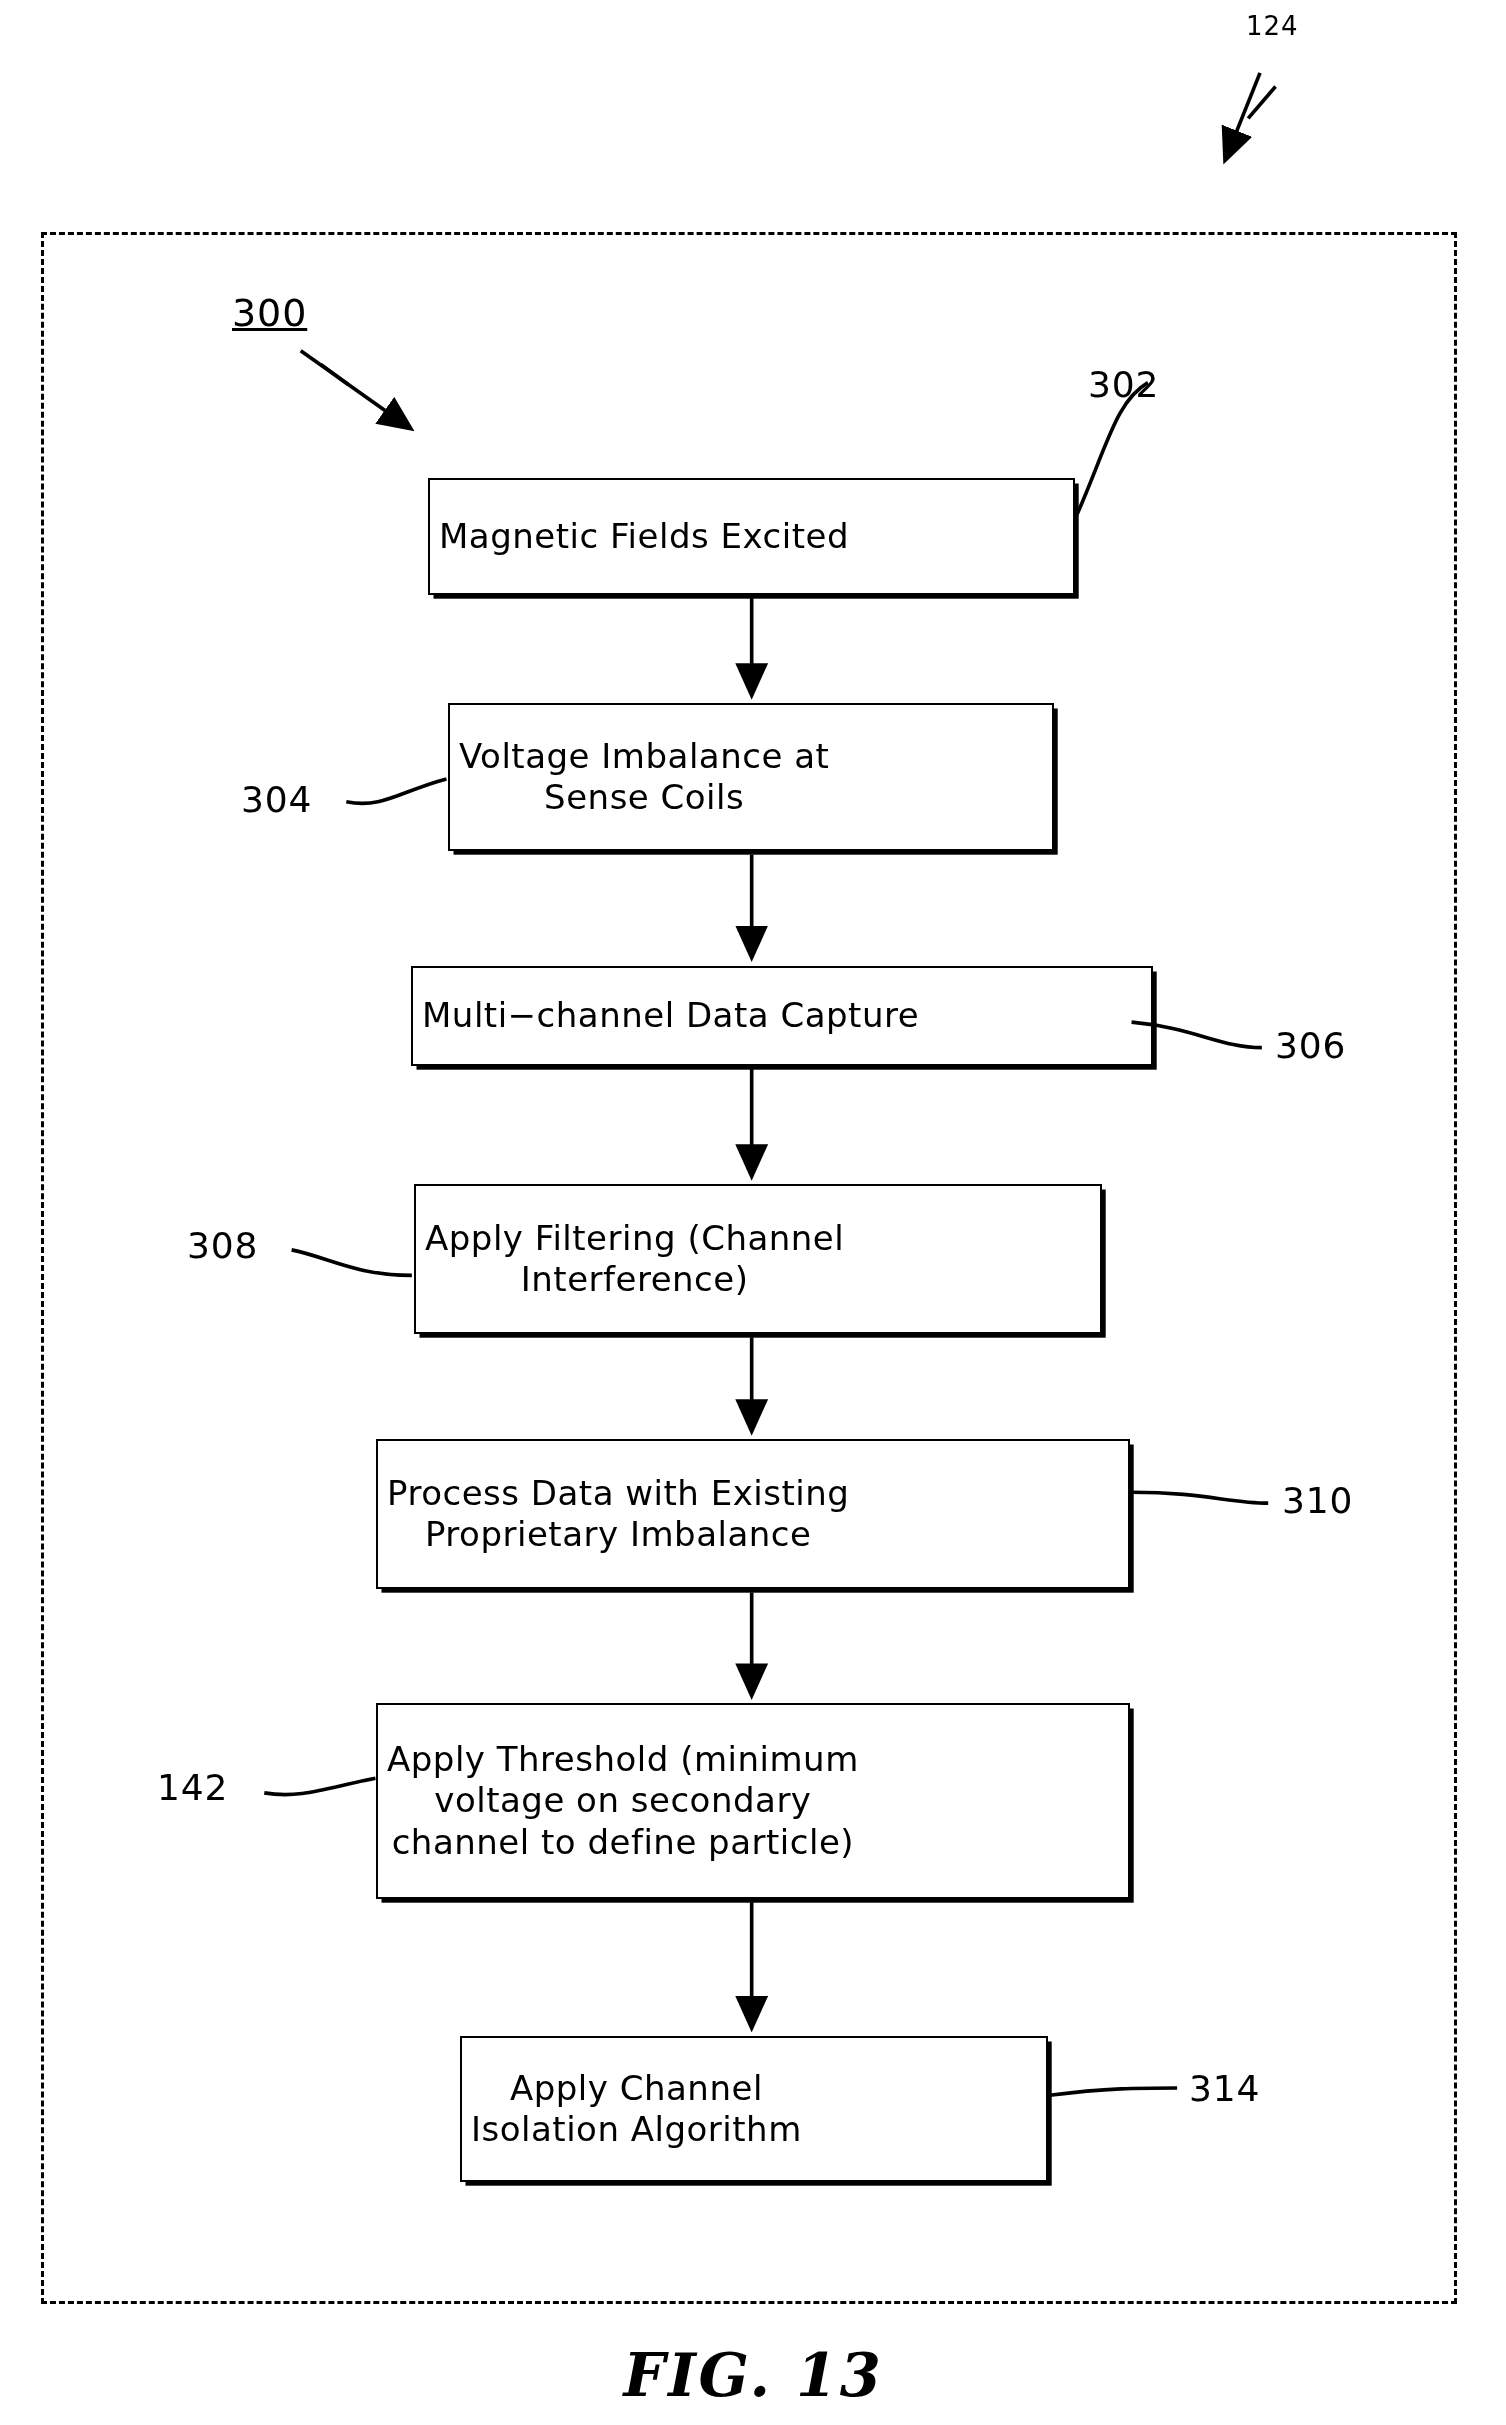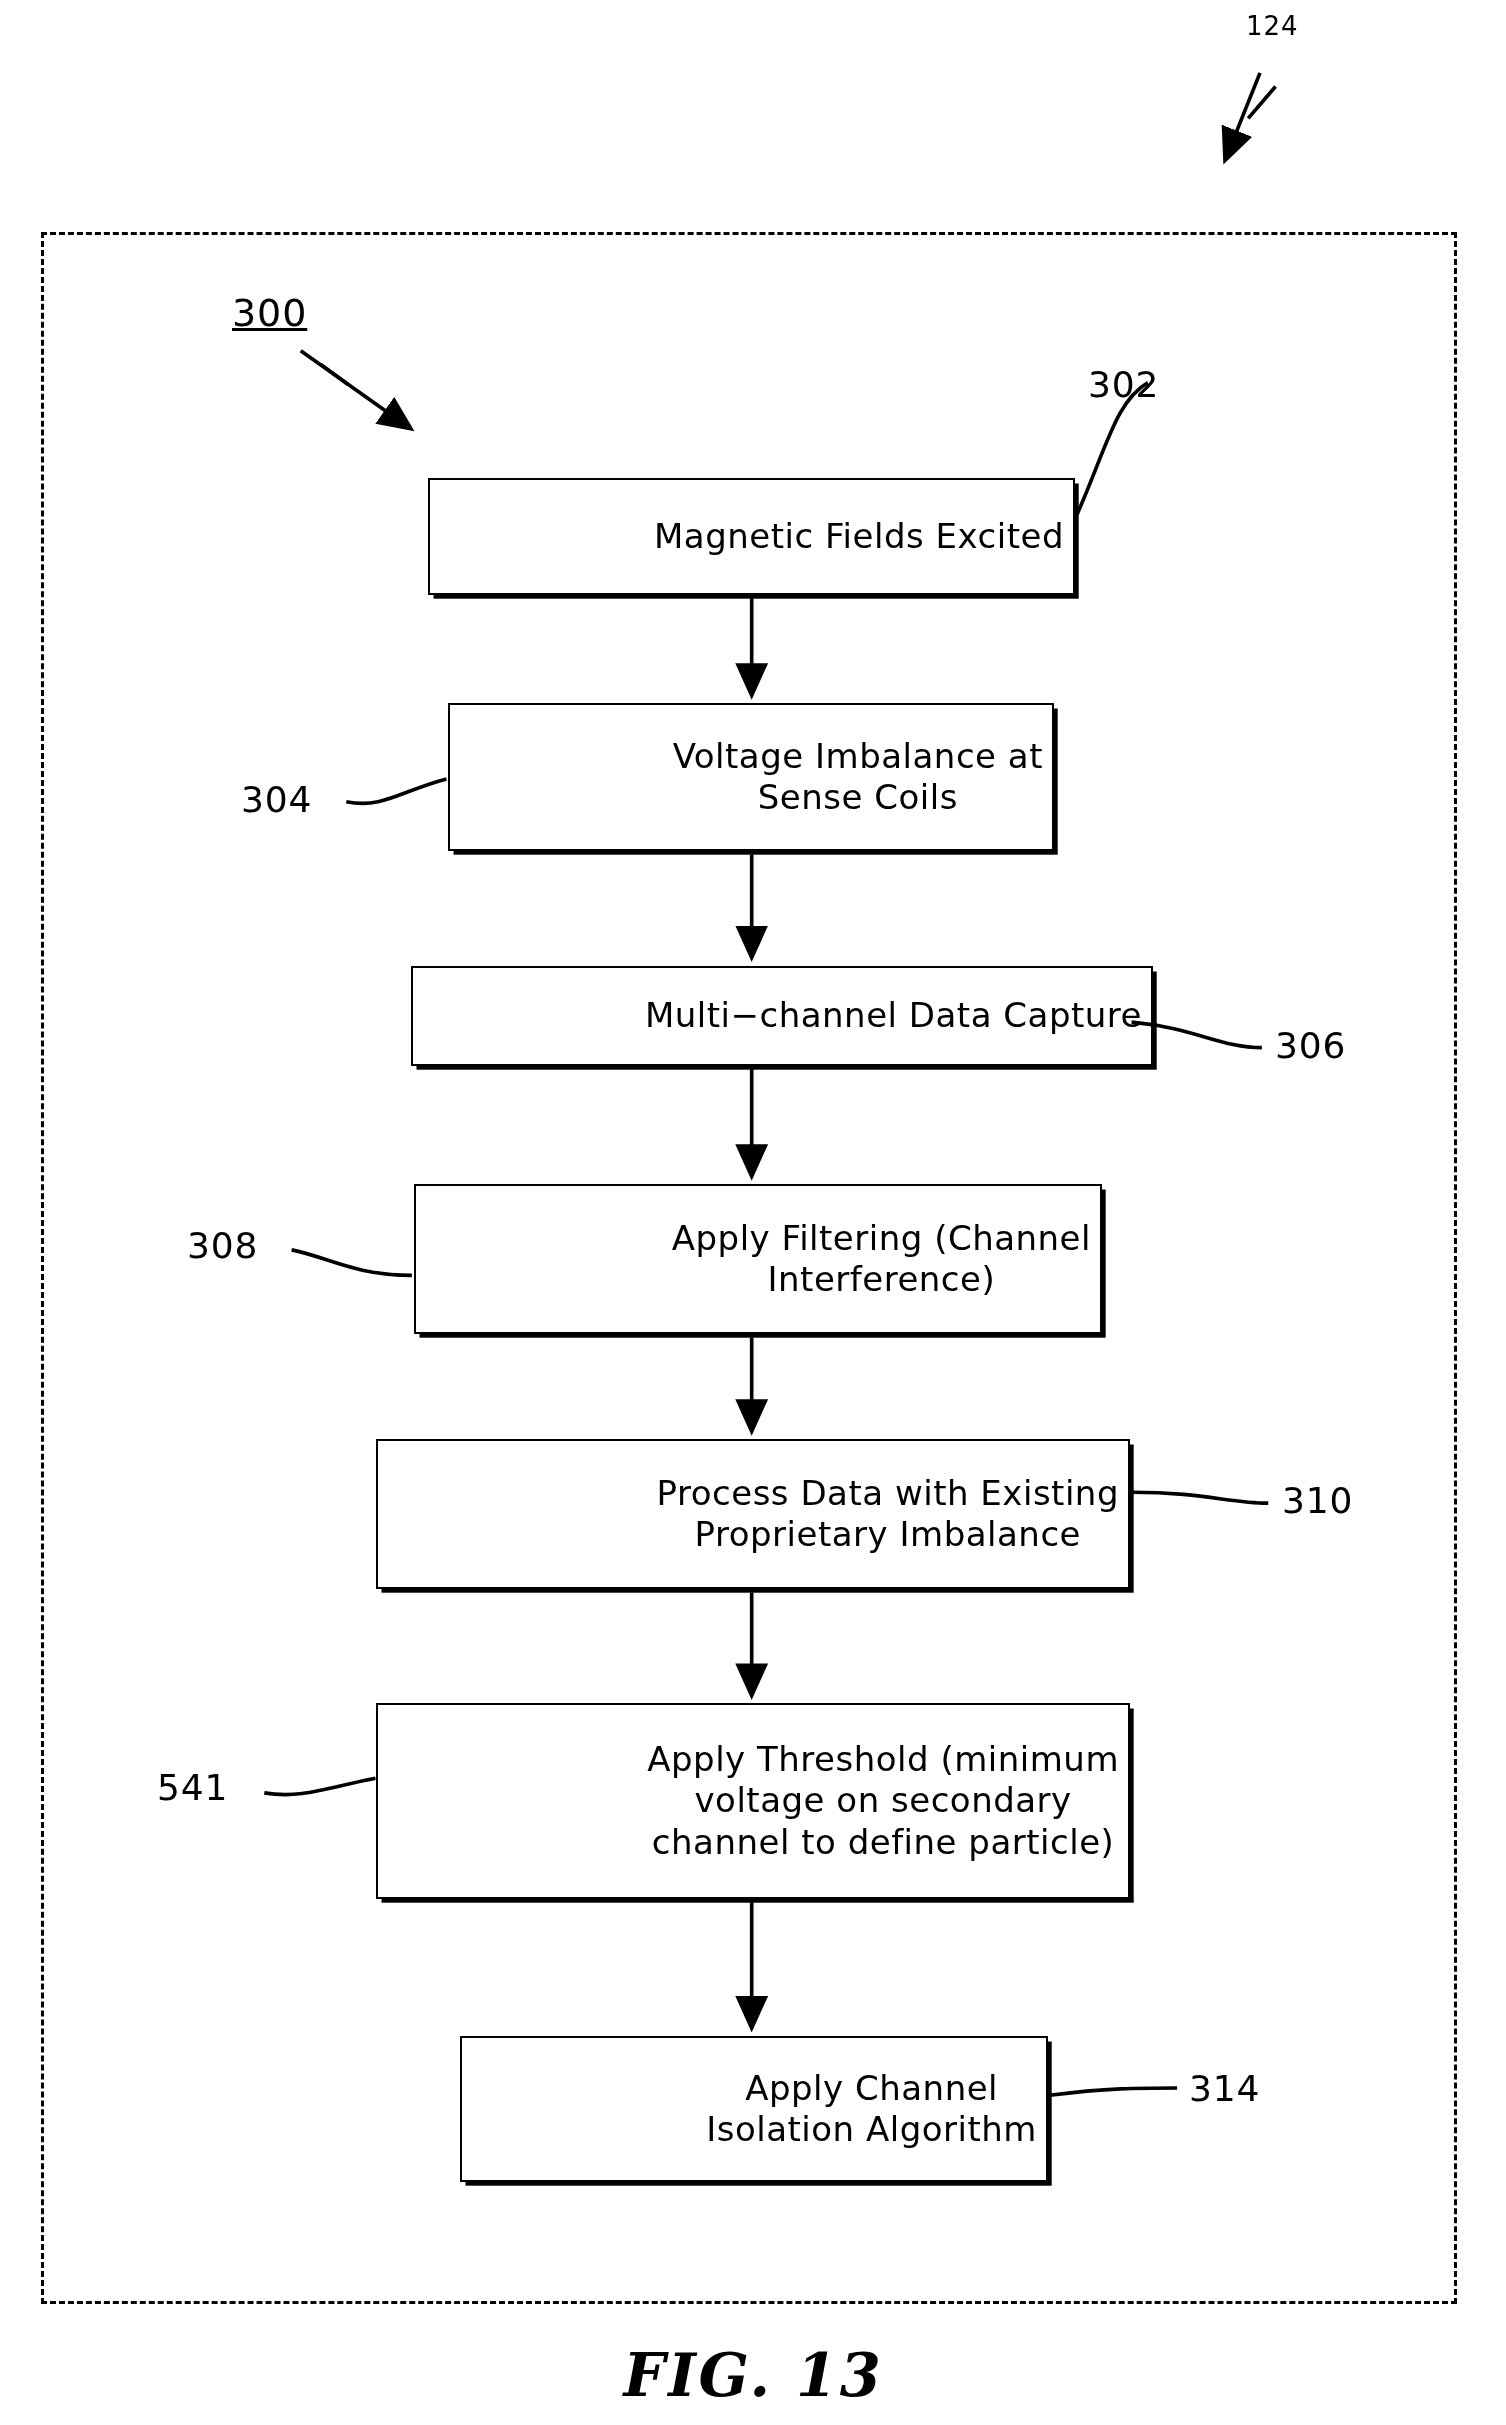--- a/index.html
+++ b/index.html
@@ -51,21 +51,21 @@
   }
 
   
   .node {
     position: absolute;
     box-sizing: border-box;
     border: 2.7px solid #000;
     background: #ffffff;
     display: flex;
     align-items: center;
-    justify-content: flex-end;
+    justify-content: flex-start;
     text-align: center;
     font-size: 34px;
     line-height: 1.22;
     letter-spacing: 0.5px;
     padding: 6px 9px;
     box-shadow: 4.6px 4.6px 0 -0.9px #000;
   }
   .node span { display: block; }
 
   
@@ -169,21 +169,21 @@
       <span>Apply  Channel</span>
       <span>Isolation  Algorithm</span>
     </div>
   </div>
 
   <div class="ref-label" id="lbl-302">302</div>
   <div class="ref-label" id="lbl-304">304</div>
   <div class="ref-label" id="lbl-306">306</div>
   <div class="ref-label" id="lbl-308">308</div>
   <div class="ref-label" id="lbl-310">310</div>
-  <div class="ref-label" id="lbl-312">541</div>
+  <div class="ref-label" id="lbl-312">142</div>
   <div class="ref-label" id="lbl-314">314</div>
 
   <svg class="overlay" viewBox="0 0 1654 2663">
     <defs>
       <marker id="arrowhead" markerWidth="10" markerHeight="9" refX="8.5" refY="4.5" orient="auto">
         <polygon points="0,0 10,4.5 0,9" fill="#000"></polygon>
       </marker>
     </defs>
 
     <g stroke="#000" stroke-width="4" fill="none">

